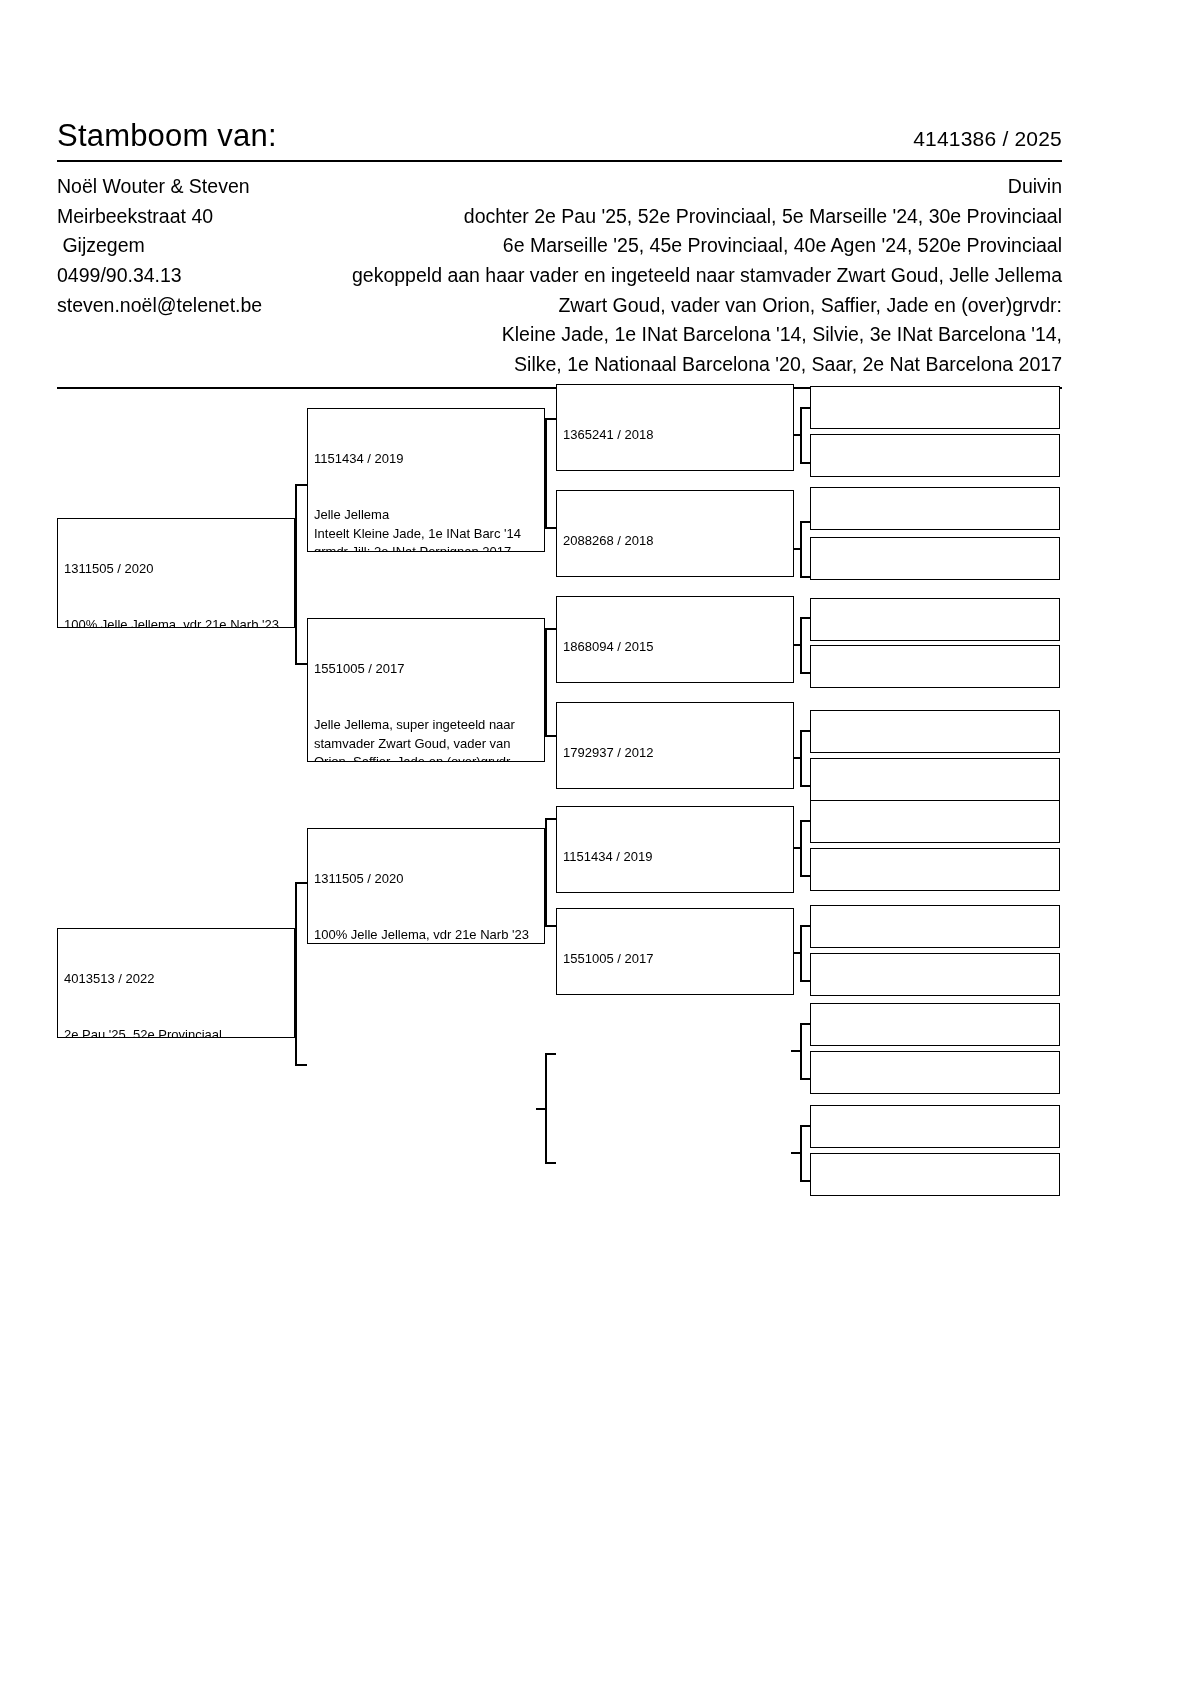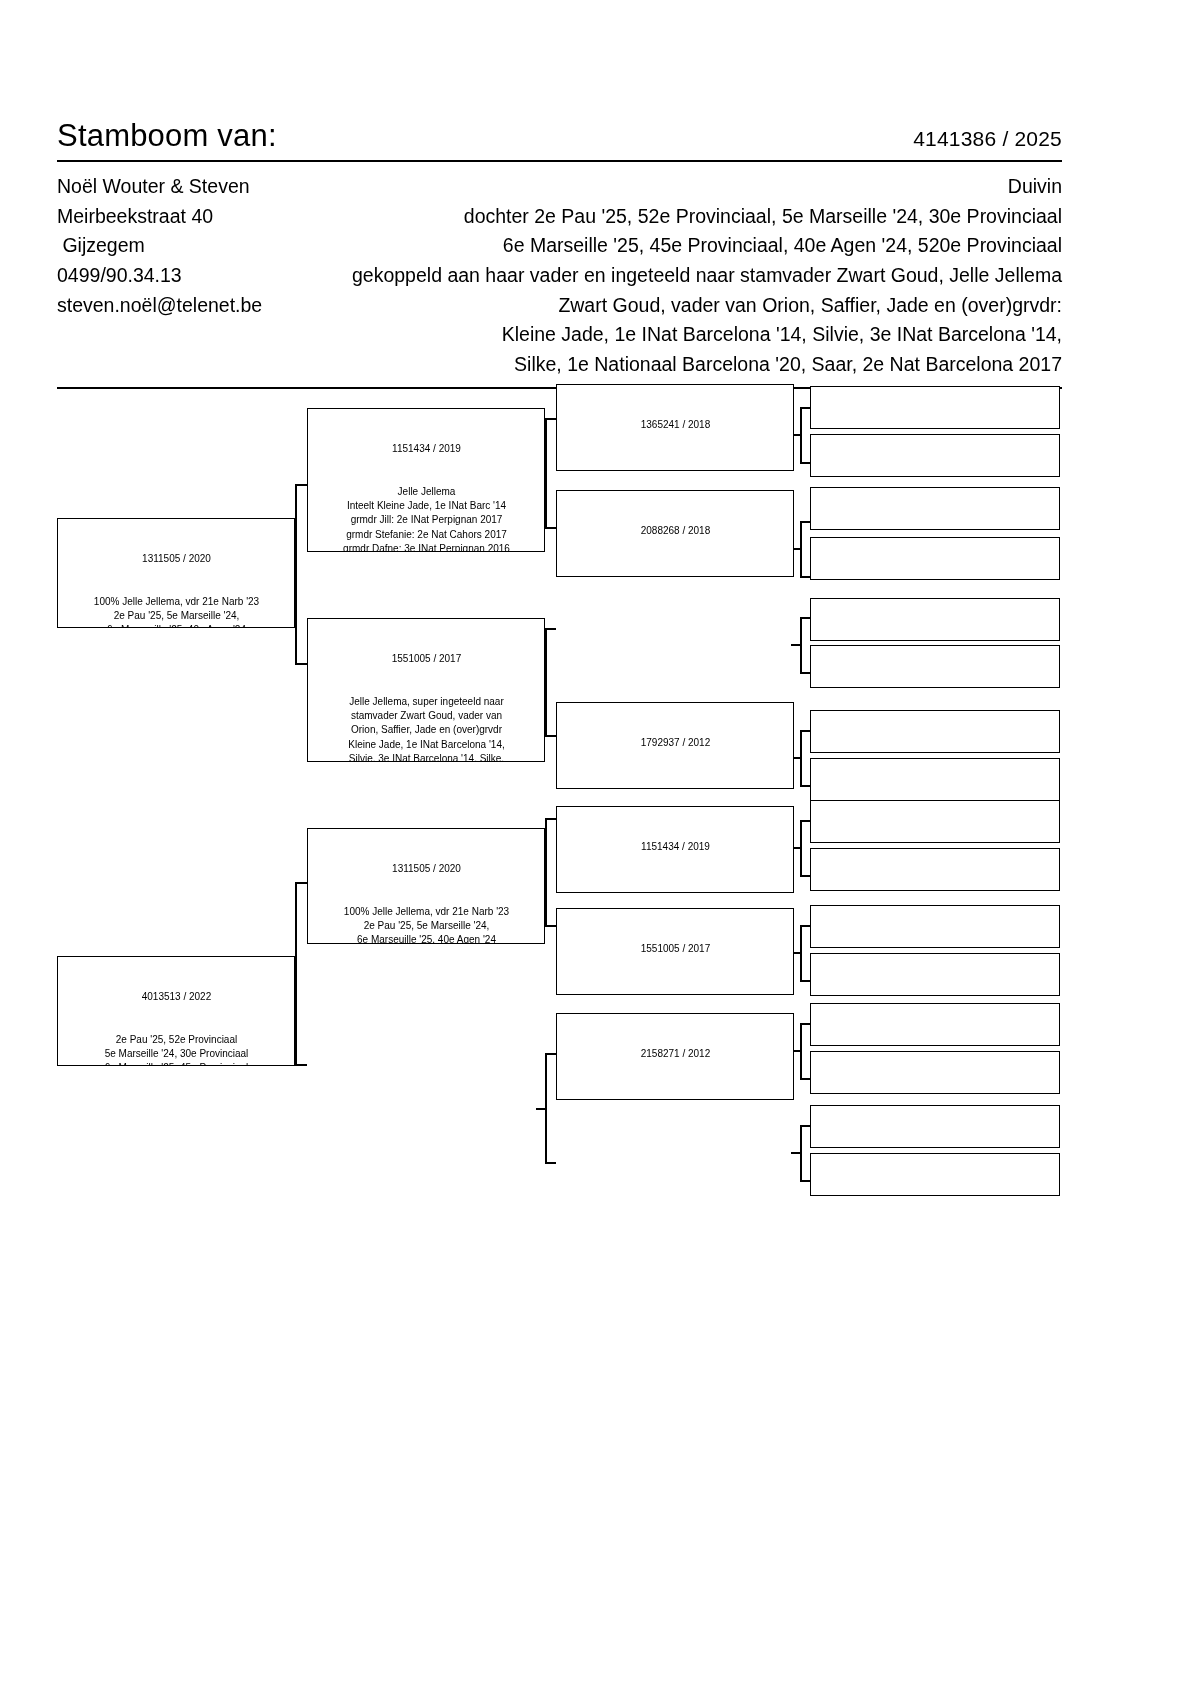--- a/index.html
+++ b/index.html
@@ -64,25 +64,24 @@
     top: 0;
     width: 1190px;
     height: 1683px;
   }
   .node {
     position: absolute;
     border: 1.6px solid #000;
     background: #fff;
     overflow: hidden;
     padding: 4px 5px 2px 6px;
-    font-size: 10px;
+    font-size: 13px;
     line-height: 1.435;
     white-space: pre;
     z-index: 5;
-    text-align: center;
   }
   .node .ring { display: block; }
   .node .ln { display: block; }
 
   .conn {
     position: absolute;
     background: #000;
     z-index: 1;
   }
   .conn-v { width: 1.6px; }
@@ -189,21 +188,21 @@
   <div class="node" style="left:57px; top:518px; width:238px; height:110px;">
     <span class="ring">1311505 / 2020</span>
     <span class="ln">100% Jelle Jellema, vdr 21e Narb '23
 2e Pau '25, 5e Marseille '24,
 6e Marseuille '25, 40e Agen '24
 Ingeteeld nr stamvader Zwart Goud
 en zijn kleindtr Kleine Jade, 1e INat
 Barcelona 2014. ZG is (over)grvdr van</span>
   </div>
 
-  <div class="node" style="left:57px; top:956px; width:238px; height:110px;">
+  <div class="node" style="left:57px; top:928px; width:238px; height:110px;">
     <span class="ring">4013513 / 2022</span>
     <span class="ln">2e Pau '25, 52e Provinciaal
 5e Marseille '24, 30e Provinciaal
 6e Marseille '25, 45e Provinciaal
 40e Agen '24, 520e Provinciaal
 lijn stamvader Zwart Goud, Jellema
 en Kleine Jade, 1e INat Barcelona '14</span>
   </div>
 
   <div class="node" style="left:307px; top:408px; width:238px; height:144px;">
@@ -240,40 +239,40 @@
   <div class="node" style="left:556px; top:384px; width:238px; height:87px;">
     <span class="ring">1365241 / 2018</span>
     
   </div>
 
   <div class="node" style="left:556px; top:490px; width:238px; height:87px;">
     <span class="ring">2088268 / 2018</span>
     
   </div>
 
+  <div class="node" style="left:556px; top:596px; width:238px; height:87px;">
+    <span class="ring">1868094 / 2015</span>
+    
+  </div>
 
   <div class="node" style="left:556px; top:702px; width:238px; height:87px;">
     <span class="ring">1792937 / 2012</span>
     
   </div>
 
   <div class="node" style="left:556px; top:806px; width:238px; height:87px;">
     <span class="ring">1151434 / 2019</span>
     
   </div>
 
   <div class="node" style="left:556px; top:908px; width:238px; height:87px;">
     <span class="ring">1551005 / 2017</span>
     
   </div>
 
-  <div class="node" style="left:556px; top:1013px; width:238px; height:87px;">
-    <span class="ring">2158271 / 2012</span>
-    
-  </div>
 
 
   <div class="node" style="left:810px; top:386px; width:250px; height:43px;">
     
     
   </div>
   <div class="node" style="left:810px; top:434px; width:250px; height:43px;">
     
     
   </div>

